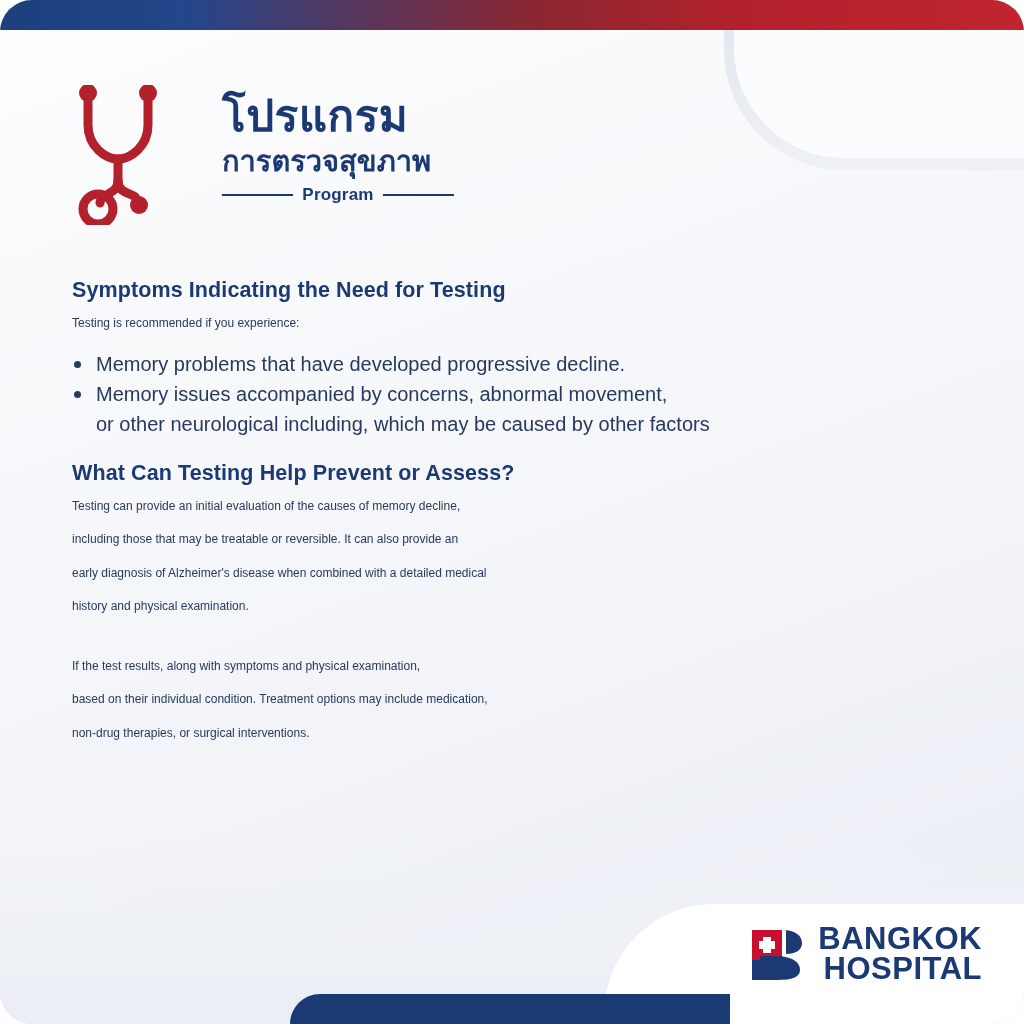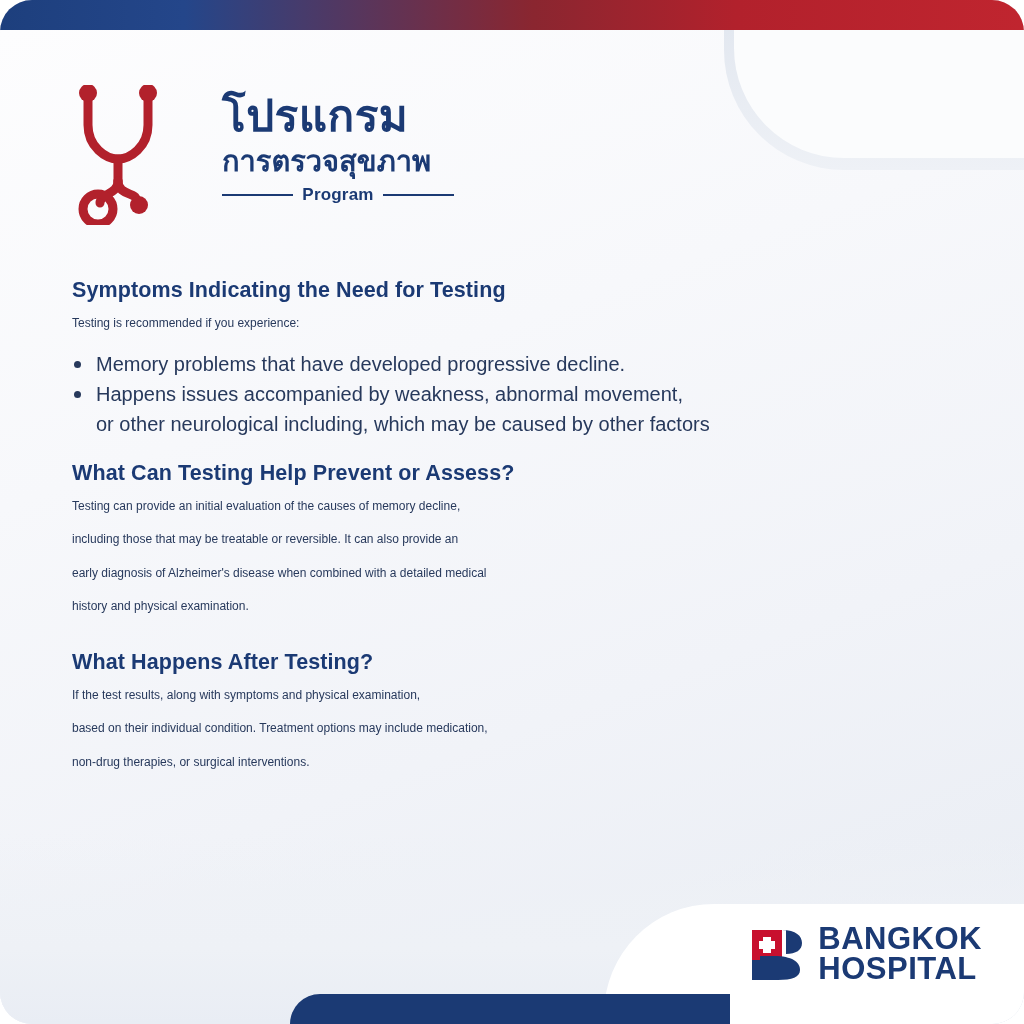--- a/index.html
+++ b/index.html
@@ -211,20 +211,21 @@
     align-items: center;
     gap: 14px;
   }
   .bkh-mark {
     position: relative;
     width: 52px;
     height: 56px;
   }
   .bkh-text {
     line-height: 0.97;
+    text-align: right;
   }
   .bkh-text .l1 {
     font-size: 31px;
     font-weight: bold;
     color: #1b3a74;
     letter-spacing: 0.5px;
   }
   .bkh-text .l2 {
     font-size: 31px;
     font-weight: bold;
@@ -270,37 +271,36 @@
     <div class="section tight">
       <h2 class="section-title">Symptoms Indicating the Need for Testing</h2>
       <p class="body-line">Testing is recommended if you experience:</p>
       <ul class="bullets">
         <li>
           <span class="dot"></span>
           <span>Memory problems that have developed progressive decline.</span>
         </li>
         <li>
           <span class="dot"></span>
-          <span>Happens issues accompanied by weakness, abnormal movement,</span>
+          <span>Memory issues accompanied by concerns, abnormal movement,</span>
           <br>
           <span>or other neurological including, which may be caused by other factors</span>
         </li>
       </ul>
     </div>
 
     <div class="section">
       <h2 class="section-title">What Can Testing Help Prevent or Assess?</h2>
       <p class="body-line">Testing can provide an initial evaluation of the causes of memory decline,</p>
       <p class="body-line">including those that may be treatable or reversible. It can also provide an</p>
       <p class="body-line">early diagnosis of Alzheimer's disease when combined with a detailed medical</p>
       <p class="body-line">history and physical examination.</p>
     </div>
 
     <div class="section">
-      <h2 class="section-title">What Happens After Testing?</h2>
       <p class="body-line">If the test results, along with symptoms and physical examination,</p>
       <p class="body-line">based on their individual condition. Treatment options may include medication,</p>
       <p class="body-line">non-drug therapies, or surgical interventions.</p>
     </div>
 
   </div>
 
   <div class="bottom-white"></div>
   <div class="bottom-curve-white"></div>
   <div class="bottom-curve-navy"></div>

